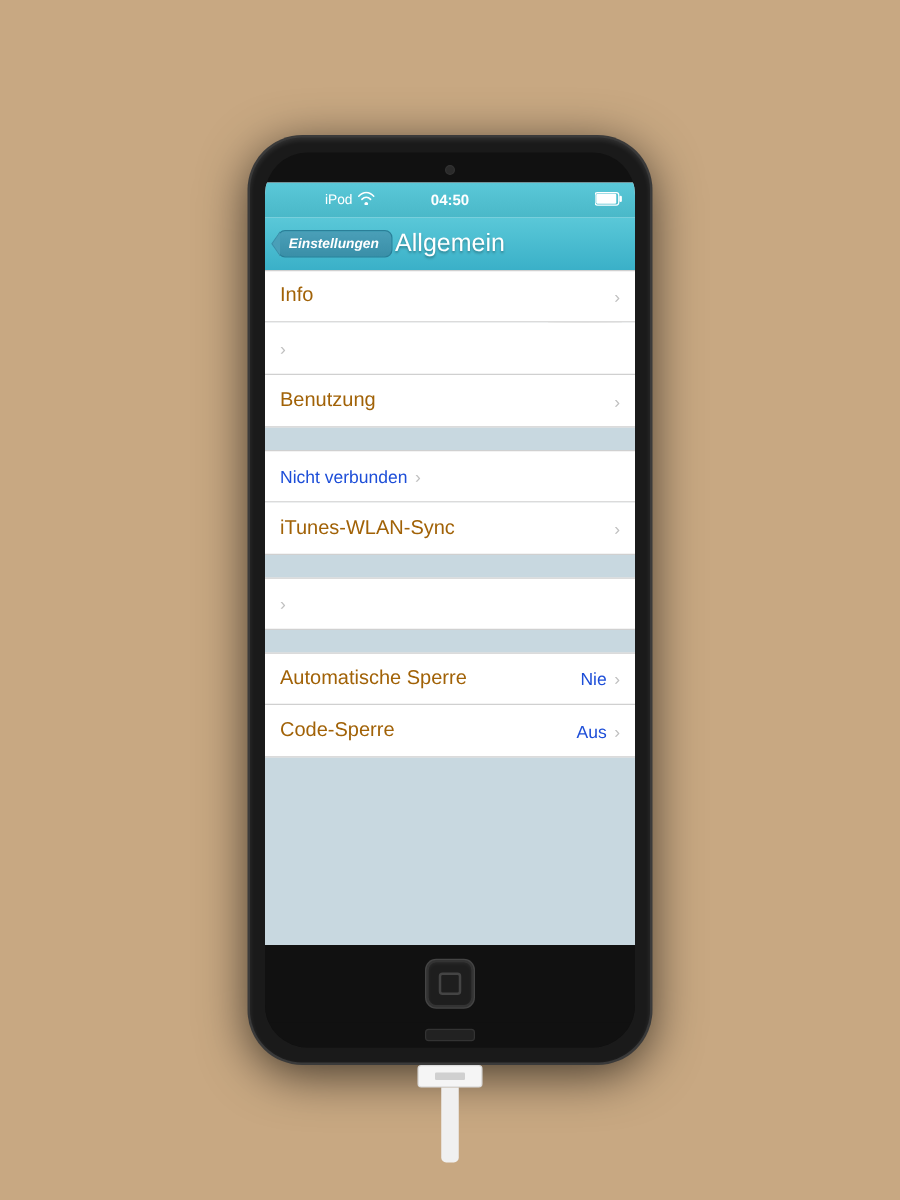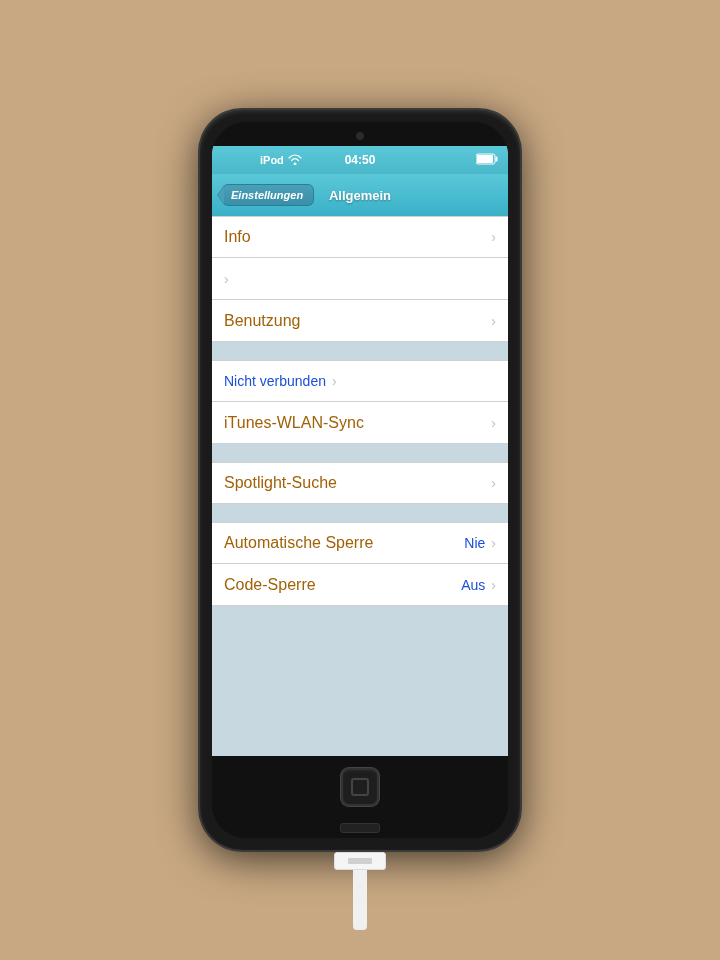--- a/index.html
+++ b/index.html
@@ -84,21 +84,21 @@
 
     .status-left {
       display: flex;
       align-items: center;
       gap: 4px;
     }
 
     .status-ipod {
       color: white;
       font-size: 11px;
-      font-weight: bold;
+      font-weight: normal;
       padding-left: 38px;
     }
 
     .wifi-icon {
       color: white;
       font-size: 11px;
     }
 
     .status-time {
       color: white;
@@ -164,22 +164,22 @@
       border-top: 9px solid transparent;
       border-bottom: 9px solid transparent;
       border-right: 6px solid #4a9fb8;
     }
 
     .nav-title {
       position: absolute;
       left: 50%;
       transform: translateX(-50%);
       color: white;
-      font-size: 13px;
-      font-weight: bold;
+      font-size: 20px;
+      font-weight: normal;
       text-shadow: 0 1px 2px rgba(0,0,0,0.3);
     }
 
     
     .content {
       flex: 1;
       overflow-y: auto;
       background: #c8d8e0;
     }
 
@@ -391,21 +391,20 @@
           <div class="list-item">
             <span class="list-item-label">iTunes-WLAN-Sync</span>
             <span class="chevron">›</span>
           </div>
         </div>
 
         <div class="section-gap"></div>
 
         <div class="section">
           <div class="list-item">
-            <span class="list-item-label">Spotlight-Suche</span>
             <span class="chevron">›</span>
           </div>
         </div>
 
         <div class="section-gap"></div>
 
         <div class="section">
           <div class="list-item">
             <span class="list-item-label">Automatische Sperre</span>
             <span class="list-item-value">Nie</span>

